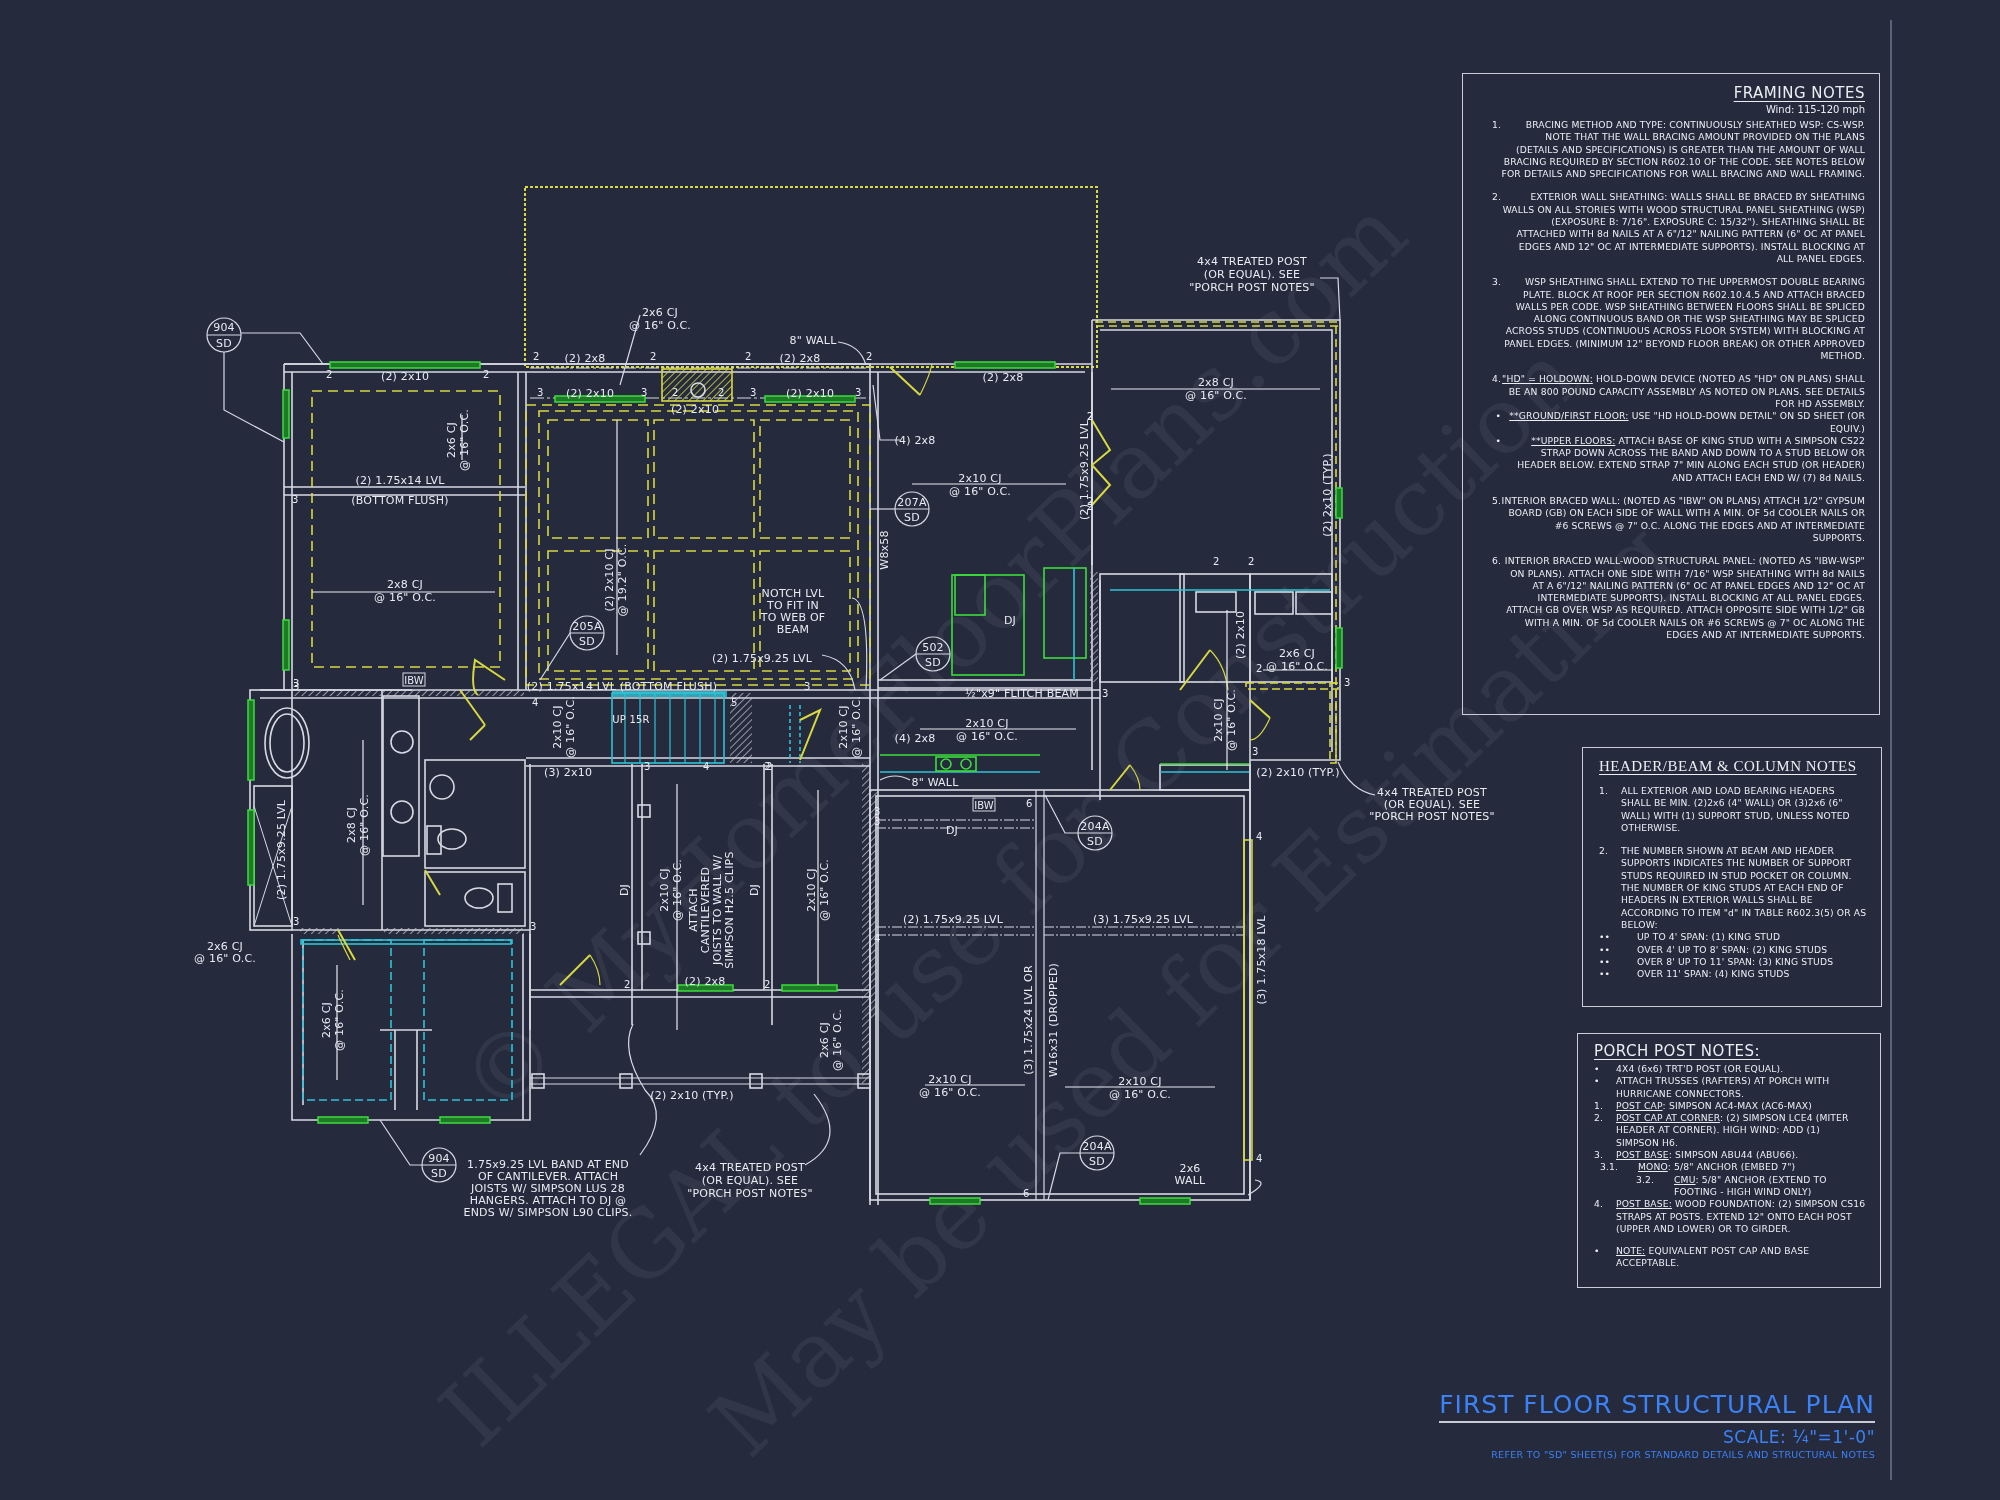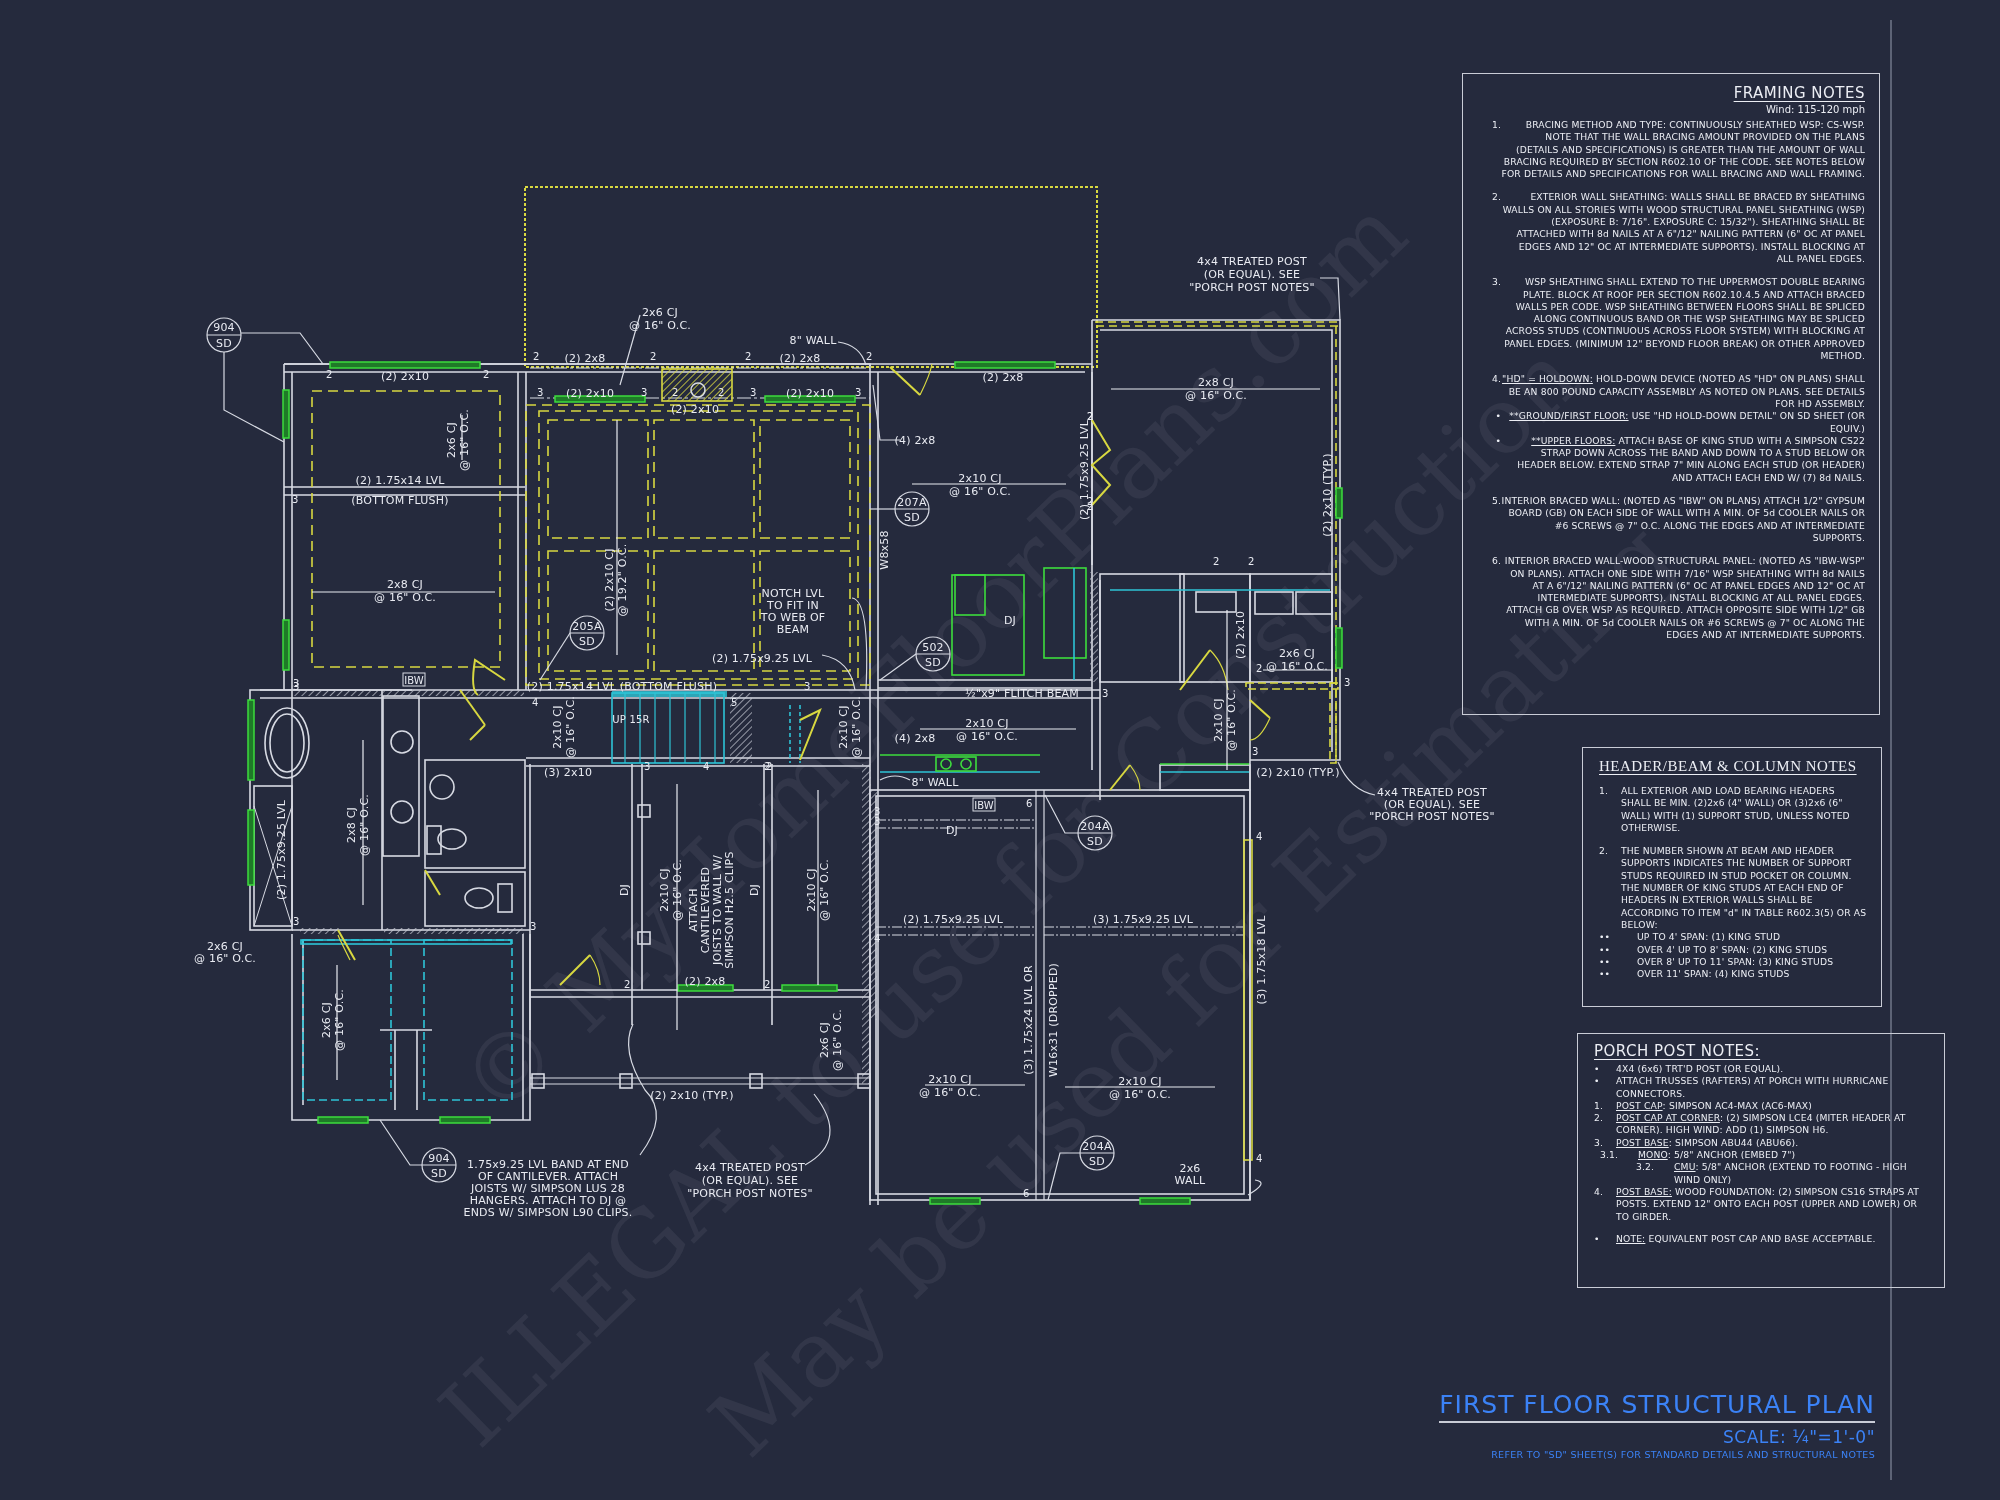--- a/index.html
+++ b/index.html
@@ -504,21 +504,21 @@
     <div class="bullet-row">
         <span class="b">••</span>
         <span style="padding-left:16px;">OVER 8' UP TO 11' SPAN: (3) KING STUDS</span>
       </div>
     <div class="bullet-row">
         <span class="b">••</span>
         <span style="padding-left:16px;">OVER 11' SPAN: (4) KING STUDS</span>
       </div>
   </div>
 
-  <div class="notes-box" style="left:1577px;top:1033px;width:368px;height:255px;padding-top:8px;">
+  <div class="notes-box" style="left:1577px;top:1033px;width:304px;height:255px;padding-top:8px;">
     <h3 class="notes-title" style="margin-bottom:3px;">PORCH POST NOTES:</h3>
     <div class="bullet-row">
         <span class="b">•</span>
         <span>4X4 (6x6) TRT'D POST (OR EQUAL).</span>
       </div>
     <div class="bullet-row">
         <span class="b">•</span>
         <span>ATTACH TRUSSES (RAFTERS) AT PORCH WITH HURRICANE CONNECTORS.</span>
       </div>
     <div class="note-sub">

